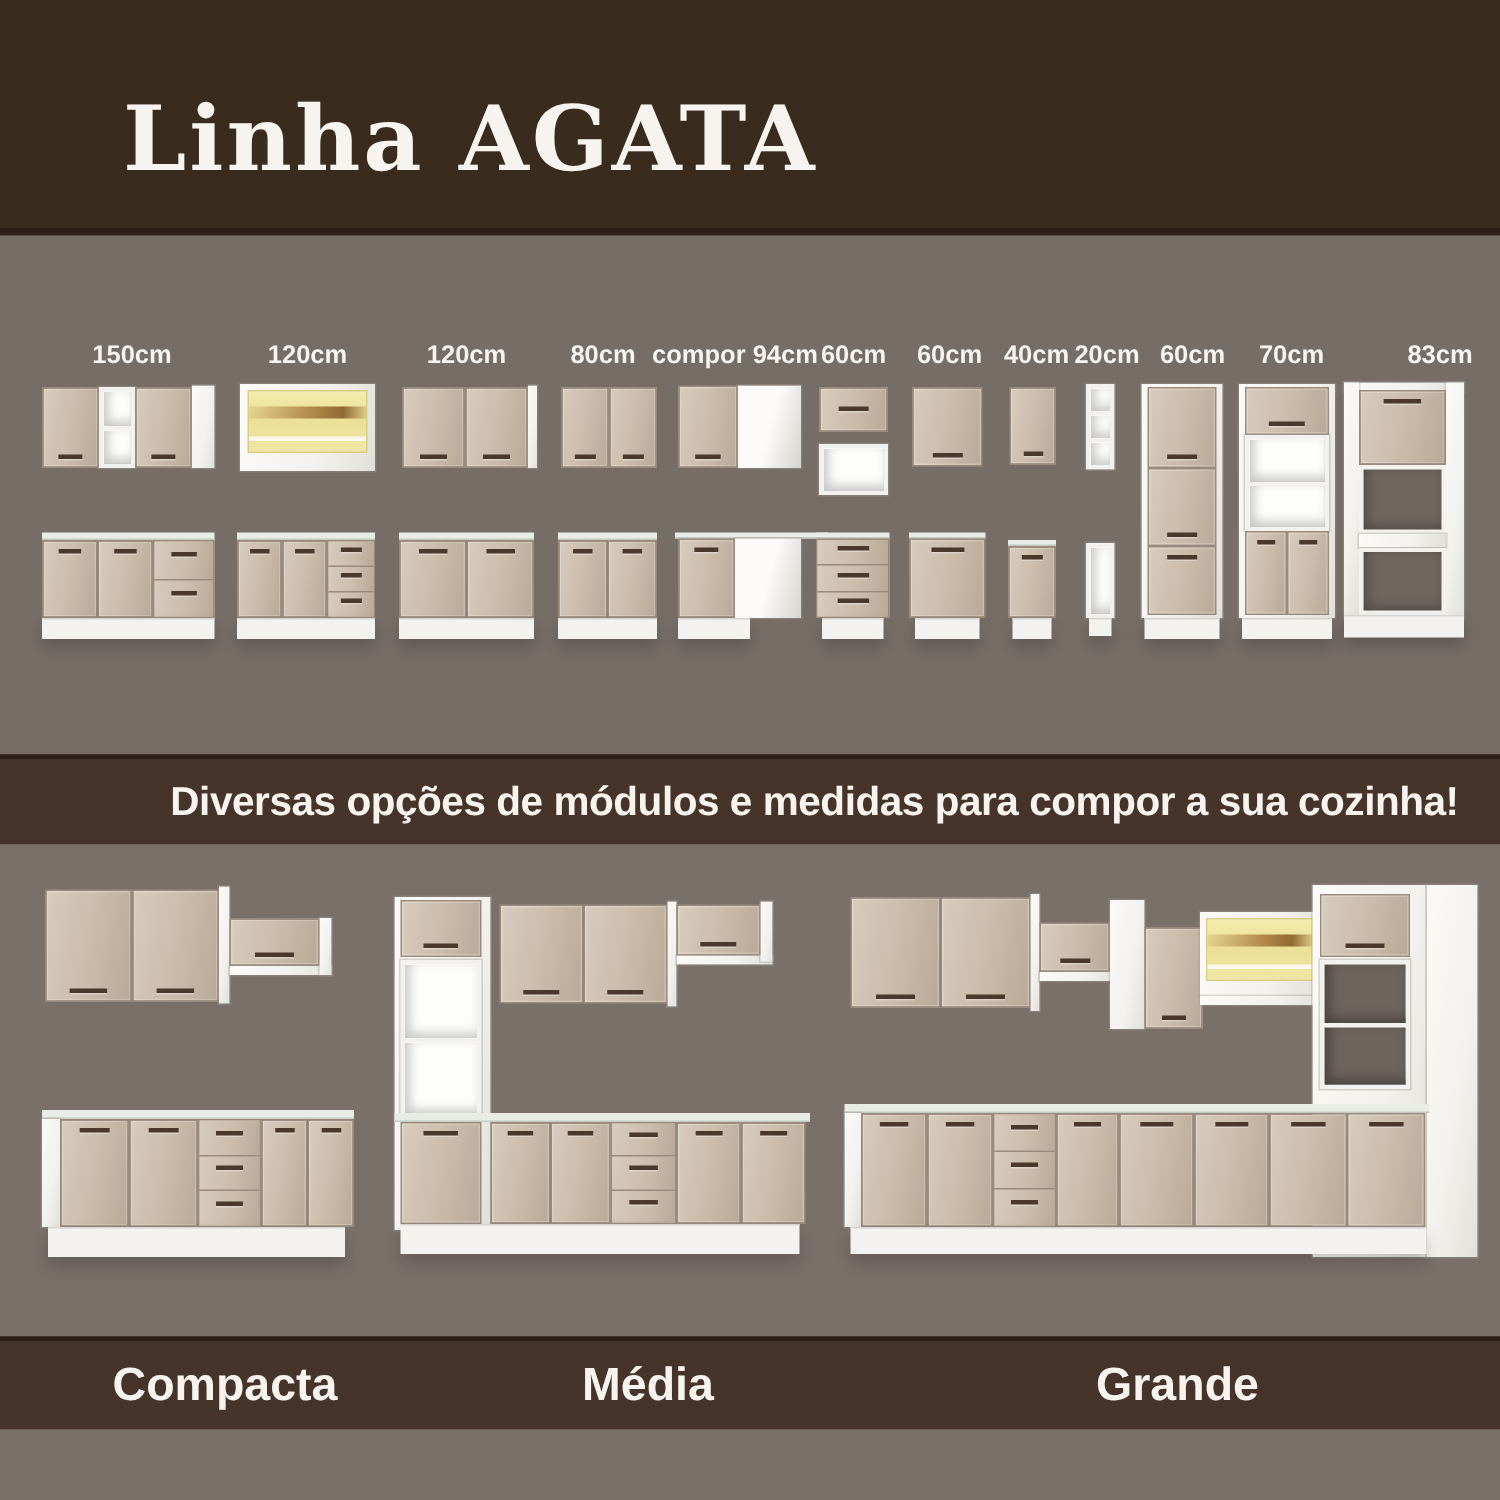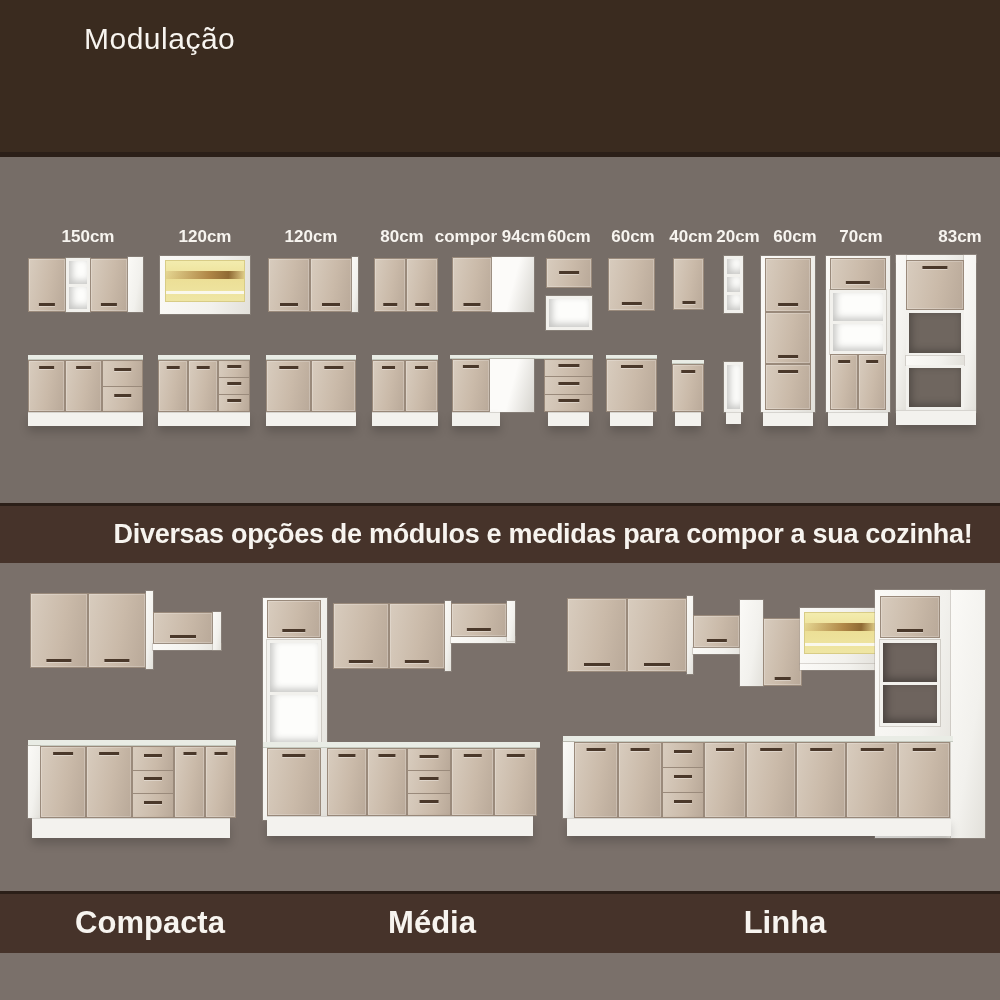--- a/index.html
+++ b/index.html
@@ -69,21 +69,21 @@
 
 <div class="stage">
 
   <div class="bg hdr-band"></div>
   <div class="bg mods-band"></div>
   <div class="bg promo-band"></div>
   <div class="bg kitchens-band"></div>
   <div class="bg footer-band"></div>
   <div class="bg footer-strip"></div>
 
-  <div class="kicker">Modulação</div>
+  <div class="title">Linha AGATA</div>
 
   <div>
     <span class="size-label" style="left:88px">150cm</span>
     <span class="size-label" style="left:205px">120cm</span>
     <span class="size-label" style="left:311px">120cm</span>
     <span class="size-label" style="left:402px">80cm</span>
     <span class="size-label" style="left:490px">compor 94cm</span>
     <span class="size-label" style="left:569px">60cm</span>
     <span class="size-label" style="left:633px">60cm</span>
     <span class="size-label" style="left:691px">40cm</span>
@@ -415,16 +415,16 @@
         <span class="hdl t"></span>
       </div>
       <div class="f plinth" style="left: 567px; top: 818px; width: 384px; height: 18px;"></div>
     </div>
 
   <div class="banner-text">Diversas opções de módulos e medidas para compor a sua cozinha!</div>
 
   <div>
     <span class="footer-label" style="left:150px">Compacta</span>
     <span class="footer-label" style="left:432px">Média</span>
-    <span class="footer-label" style="left:785px">Linha</span>
+    <span class="footer-label" style="left:785px">Grande</span>
   </div>
 
 </div>
 
 </body></html>

